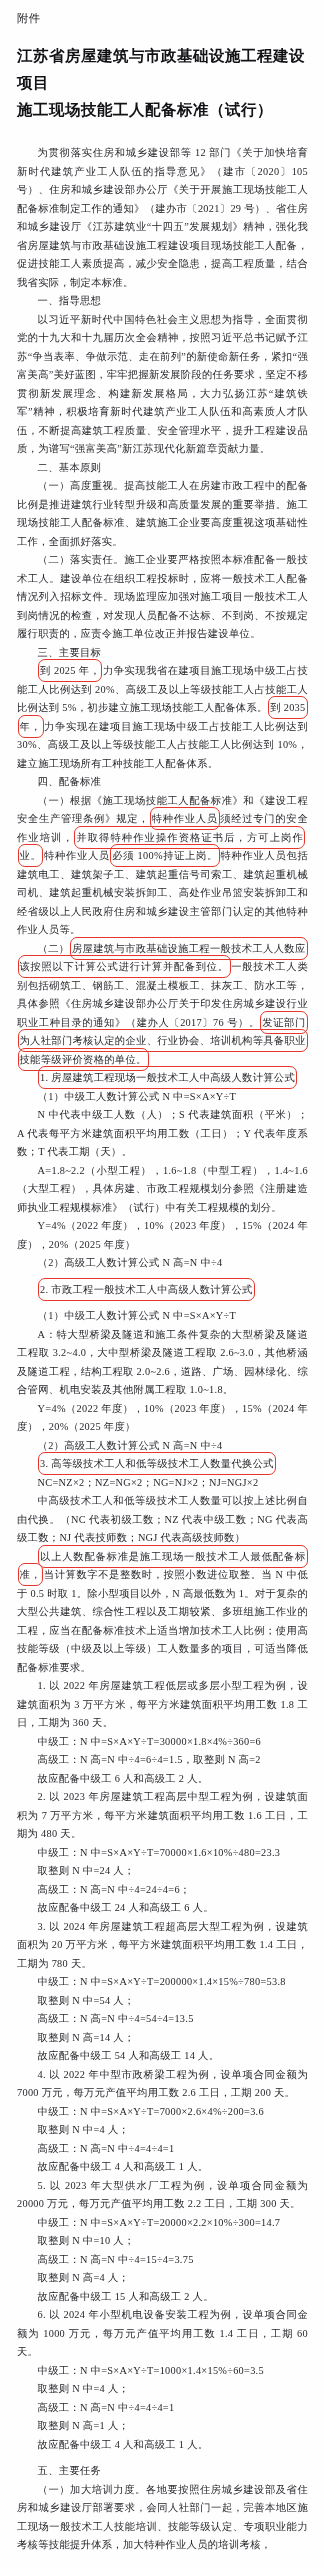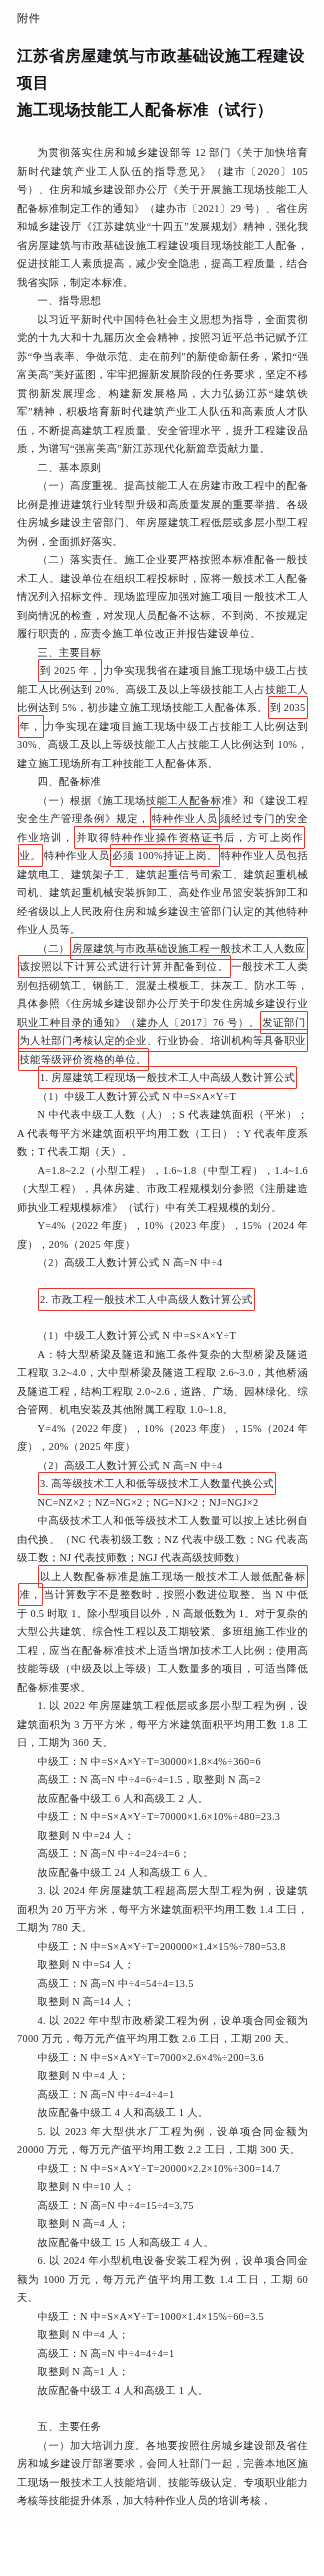--- a/index.html
+++ b/index.html
@@ -24,45 +24,45 @@
     font-size:15.5px;line-height:27px;
     text-align:left;font-weight:700;color:#121216;
     letter-spacing:0.5px;
   }
   .para{
     margin:0;text-align:justify;text-indent:2em;
     font-size:10.3px;line-height:18.5px;letter-spacing:0.3px;
     color:#26262c;
   }
   .para.h{font-weight:700;color:#1b1b20;}
-  .para.g{margin-top:18px;}
+  .para.g{margin-top:8px;}
   .bold{font-weight:400;}
   .rbox{
-    border:1.5px solid #e6362b;border-radius:1px;
+    border:1.5px solid #e6362b;border-radius:7px;
     padding:5px 1px;margin:0 0.5px;
     -webkit-box-decoration-break:clone;box-decoration-break:clone;
   }
 </style>
 </head>
 <body>
 
 <div class="page">
 
   <div class="doc">
     <div class="attach">附件</div>
     <h1 class="title">
       <span>江苏省房屋建筑与市政基础设施工程建设项目</span><br>
       <span>施工现场技能工人配备标准（试行）</span>
     </h1>
     <div class="body">
         <p class="para p"><span>为贯彻落实住房和城乡建设部等 12 部门《关于加快培育新时代建筑产业工人队伍的指导意见》（建市〔2020〕105 号）、住房和城乡建设部办公厅《关于开展施工现场技能工人配备标准制定工作的通知》（建办市〔2021〕29 号）、省住房和城乡建设厅《江苏建筑业“十四五”发展规划》精神，强化我省房屋建筑与市政基础设施工程建设项目现场技能工人配备，促进技能工人素质提高，减少安全隐患，提高工程质量，结合我省实际，制定本标准。</span></p>
         <p class="para h"><span class="bold">一、指导思想</span></p>
         <p class="para p"><span>以习近平新时代中国特色社会主义思想为指导，全面贯彻党的十九大和十九届历次全会精神，按照习近平总书记赋予江苏“争当表率、争做示范、走在前列”的新使命新任务，紧扣“强富美高”美好蓝图，牢牢把握新发展阶段的任务要求，坚定不移贯彻新发展理念、构建新发展格局，大力弘扬江苏“建筑铁军”精神，积极培育新时代建筑产业工人队伍和高素质人才队伍，不断提高建筑工程质量、安全管理水平，提升工程建设品质，为谱写“强富美高”新江苏现代化新篇章贡献力量。</span></p>
         <p class="para h"><span class="bold">二、基本原则</span></p>
-        <p class="para p"><span class="bold">（一）高度重视。</span><span>提高技能工人在房建市政工程中的配备比例是推进建筑行业转型升级和高质量发展的重要举措。各级住房城乡建设主管部门、年房屋建筑工程低层或多层小型工程为例，全面抓好落实。</span></p>
+        <p class="para p"><span class="bold">（一）高度重视。</span><span>提高技能工人在房建市政工程中的配备比例是推进建筑行业转型升级和高质量发展的重要举措。施工现场技能工人配备标准、建筑施工企业要高度重视这项基础性工作，全面抓好落实。</span></p>
         <p class="para p"><span class="bold">（二）落实责任。</span><span>施工企业要严格按照本标准配备一般技术工人。建设单位在组织工程投标时，应将一般技术工人配备情况列入招标文件。现场监理应加强对施工项目一般技术工人到岗情况的检查，对发现人员配备不达标、不到岗、不按规定履行职责的，应责令施工单位改正并报告建设单位。</span></p>
         <p class="para h"><span class="bold">三、主要目标</span></p>
         <p class="para p"><span class="rbox">到 2025 年，</span><span>力争实现我省在建项目施工现场中级工占技能工人比例达到 20%、高级工及以上等级技能工人占技能工人比例达到 5%，初步建立施工现场技能工人配备体系。</span><span class="rbox">到 2035 年，</span><span>力争实现在建项目施工现场中级工占技能工人比例达到 30%、高级工及以上等级技能工人占技能工人比例达到 10%，建立施工现场所有工种技能工人配备体系。</span></p>
         <p class="para h"><span class="bold">四、配备标准</span></p>
         <p class="para p"><span>（一）根据《施工现场技能工人配备标准》和《建设工程安全生产管理条例》规定，</span><span class="rbox">特种作业人员</span><span>须经过专门的安全作业培训，</span><span class="rbox">并取得特种作业操作资格证书后，方可上岗作业。</span><span>特种作业人员</span><span class="rbox">必须 100%持证上岗。</span><span>特种作业人员包括建筑电工、建筑架子工、建筑起重信号司索工、建筑起重机械司机、建筑起重机械安装拆卸工、高处作业吊篮安装拆卸工和经省级以上人民政府住房和城乡建设主管部门认定的其他特种作业人员等。</span></p>
         <p class="para p"><span>（二）</span><span class="rbox">房屋建筑与市政基础设施工程一般技术工人人数应该按照以下计算公式进行计算并配备到位。</span><span>一般技术工人类别包括砌筑工、钢筋工、混凝土模板工、抹灰工、防水工等，具体参照《住房城乡建设部办公厅关于印发住房城乡建设行业职业工种目录的通知》（建办人〔2017〕76 号）。</span><span class="rbox">发证部门为人社部门考核认定的企业、行业协会、培训机构等具备职业技能等级评价资格的单位。</span></p>
         <p class="para p"><span class="bold rbox">1. 房屋建筑工程现场一般技术工人中高级人数计算公式</span></p>
         <p class="para p"><span>（1）中级工人数计算公式 N 中=S×A×Y÷T</span></p>
         <p class="para p"><span>N 中代表中级工人数（人）；S 代表建筑面积（平米）；A 代表每平方米建筑面积平均用工数（工日）；Y 代表年度系数；T 代表工期（天）。</span></p>
         <p class="para p"><span>A=1.8~2.2（小型工程），1.6~1.8（中型工程），1.4~1.6（大型工程），具体房建、市政工程规模划分参照《注册建造师执业工程规模标准》（试行）中有关工程规模的划分。</span></p>
@@ -74,40 +74,42 @@
         <p class="para p"><span>Y=4%（2022 年度），10%（2023 年度），15%（2024 年度），20%（2025 年度）</span></p>
         <p class="para p"><span>（2）高级工人数计算公式 N 高=N 中÷4</span></p>
         <p class="para p"><span class="bold rbox">3. 高等级技术工人和低等级技术工人数量代换公式</span></p>
         <p class="para p"><span>NC=NZ×2；NZ=NG×2；NG=NJ×2；NJ=NGJ×2</span></p>
         <p class="para p"><span>中高级技术工人和低等级技术工人数量可以按上述比例自由代换。（NC 代表初级工数；NZ 代表中级工数；NG 代表高级工数；NJ 代表技师数；NGJ 代表高级技师数）</span></p>
         <p class="para p"><span class="rbox">以上人数配备标准是施工现场一般技术工人最低配备标准，</span><span>当计算数字不是整数时，按照小数进位取整。当 N 中低于 0.5 时取 1。除小型项目以外，N 高最低数为 1。对于复杂的大型公共建筑、综合性工程以及工期较紧、多班组施工作业的工程，应当在配备标准技术上适当增加技术工人比例；使用高技能等级（中级及以上等级）工人数量多的项目，可适当降低配备标准要求。</span></p>
         <p class="para p"><span>1. 以 2022 年房屋建筑工程低层或多层小型工程为例，设建筑面积为 3 万平方米，每平方米建筑面积平均用工数 1.8 工日，工期为 360 天。</span></p>
         <p class="para p"><span>中级工：N 中=S×A×Y÷T=30000×1.8×4%÷360=6</span></p>
         <p class="para p"><span>高级工：N 高=N 中÷4=6÷4=1.5，取整则 N 高=2</span></p>
         <p class="para p"><span>故应配备中级工 6 人和高级工 2 人。</span></p>
+        <p class="para p"><span>2. 以 2023 年房屋建筑工程高层中型工程为例，设建筑面积为 7 万平方米，每平方米建筑面积平均用工数 1.6 工日，工期为 480 天。</span></p>
         <p class="para p"><span>中级工：N 中=S×A×Y÷T=70000×1.6×10%÷480=23.3</span></p>
         <p class="para p"><span>取整则 N 中=24 人；</span></p>
         <p class="para p"><span>高级工：N 高=N 中÷4=24÷4=6；</span></p>
         <p class="para p"><span>故应配备中级工 24 人和高级工 6 人。</span></p>
         <p class="para p"><span>3. 以 2024 年房屋建筑工程超高层大型工程为例，设建筑面积为 20 万平方米，每平方米建筑面积平均用工数 1.4 工日，工期为 780 天。</span></p>
         <p class="para p"><span>中级工：N 中=S×A×Y÷T=200000×1.4×15%÷780=53.8</span></p>
         <p class="para p"><span>取整则 N 中=54 人；</span></p>
         <p class="para p"><span>高级工：N 高=N 中÷4=54÷4=13.5</span></p>
         <p class="para p"><span>取整则 N 高=14 人；</span></p>
+        <p class="para p"><span>故应配备中级工 54 人和高级工 14 人。</span></p>
         <p class="para p"><span>4. 以 2022 年中型市政桥梁工程为例，设单项合同金额为 7000 万元，每万元产值平均用工数 2.6 工日，工期 200 天。</span></p>
         <p class="para p"><span>中级工：N 中=S×A×Y÷T=7000×2.6×4%÷200=3.6</span></p>
         <p class="para p"><span>取整则 N 中=4 人；</span></p>
         <p class="para p"><span>高级工：N 高=N 中÷4=4÷4=1</span></p>
         <p class="para p"><span>故应配备中级工 4 人和高级工 1 人。</span></p>
         <p class="para p"><span>5. 以 2023 年大型供水厂工程为例，设单项合同金额为 20000 万元，每万元产值平均用工数 2.2 工日，工期 300 天。</span></p>
         <p class="para p"><span>中级工：N 中=S×A×Y÷T=20000×2.2×10%÷300=14.7</span></p>
         <p class="para p"><span>取整则 N 中=10 人；</span></p>
         <p class="para p"><span>高级工：N 高=N 中÷4=15÷4=3.75</span></p>
         <p class="para p"><span>取整则 N 高=4 人；</span></p>
-        <p class="para p"><span>故应配备中级工 15 人和高级工 4 人。</span></p>
+        <p class="para p"><span>故应配备中级工 15 人和高级工 2 人。</span></p>
         <p class="para p"><span>6. 以 2024 年小型机电设备安装工程为例，设单项合同金额为 1000 万元，每万元产值平均用工数 1.4 工日，工期 60 天。</span></p>
         <p class="para p"><span>中级工：N 中=S×A×Y÷T=1000×1.4×15%÷60=3.5</span></p>
         <p class="para p"><span>取整则 N 中=4 人；</span></p>
         <p class="para p"><span>高级工：N 高=N 中÷4=4÷4=1</span></p>
         <p class="para p"><span>取整则 N 高=1 人；</span></p>
         <p class="para p"><span>故应配备中级工 4 人和高级工 1 人。</span></p>
         <p class="para h g"><span class="bold">五、主要任务</span></p>
         <p class="para p"><span class="bold">（一）加大培训力度。</span><span>各地要按照住房城乡建设部及省住房和城乡建设厅部署要求，会同人社部门一起，完善本地区施工现场一般技术工人技能培训、技能等级认定、专项职业能力考核等技能提升体系，加大特种作业人员的培训考核，</span></p>
       </div>
   </div>

